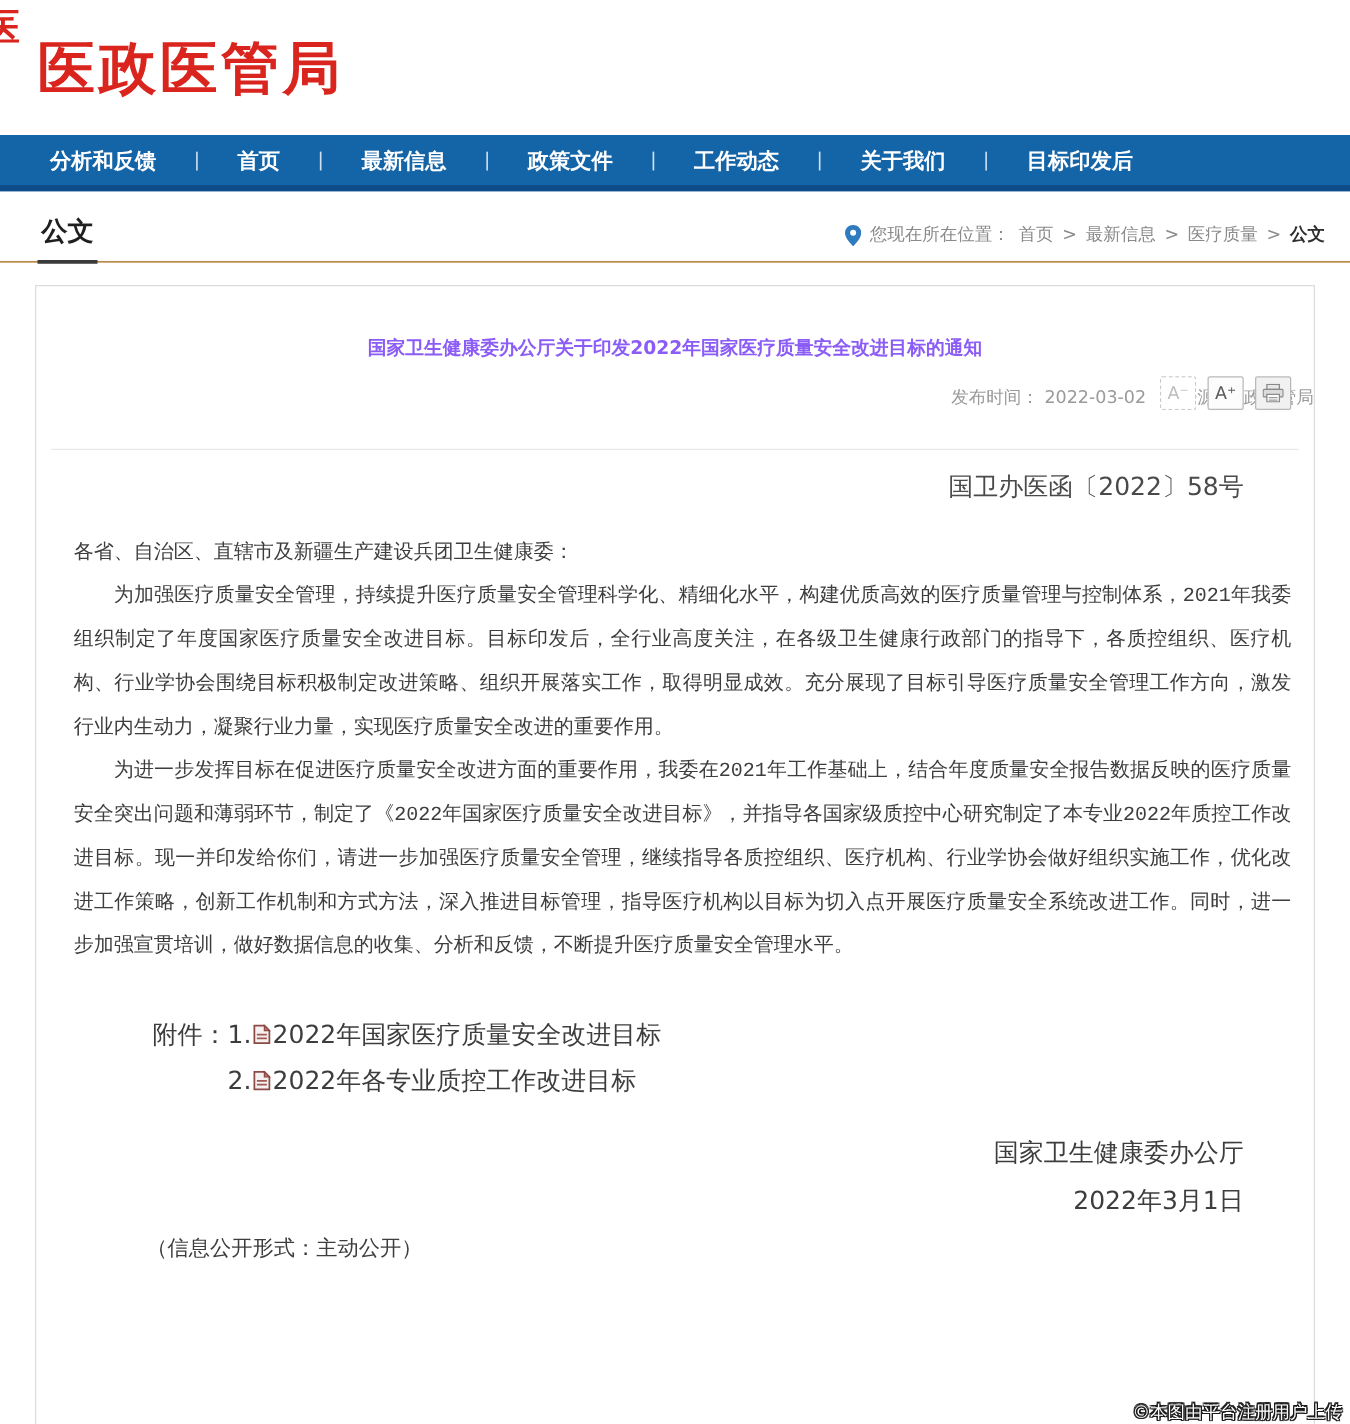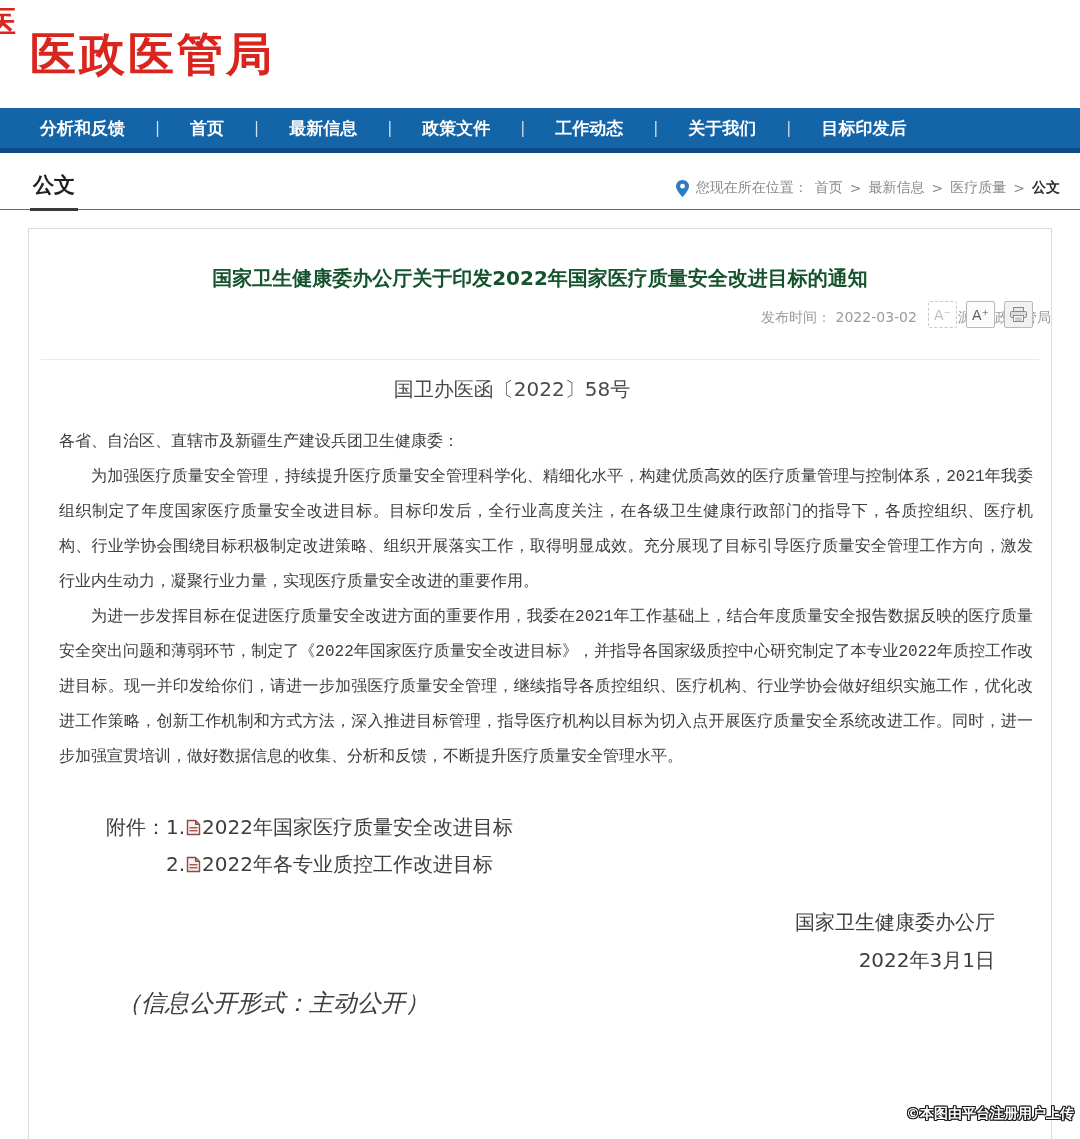--- a/index.html
+++ b/index.html
@@ -20,45 +20,45 @@
   
   .breadcrumb-row { margin-top: 13px; height: 44px; border-bottom: 1px solid #a16207; display: flex; justify-content: space-between; align-items: flex-end; padding: 0 20px 0 30px; }
   .section-title { font-size: 21px; font-weight: bold; color: #1f1f1f; border-bottom: 3px solid #3a3a3a; padding: 0 3px 9px; margin-bottom: -2px; }
   .crumbs { display: flex; align-items: center; gap: 7px; font-size: 14px; color: #8a8a8a; padding-bottom: 12px; }
   .crumb-link { color: #8a8a8a; text-decoration: none; cursor: pointer; }
   .crumb-current { color: #2e2e2e; font-weight: bold; }
   .pin-icon { width: 13px; height: 17px; display: inline-block; }
 
   
   .doc-box { position: relative; margin: 18px 28px 0; border: 1px solid #dcdcdc; border-bottom: none; height: 914px; background: #fff; }
-  .doc-title { margin: 33px 70px 0; text-align: center; color: #14532d; font-size: 20px; font-weight: bold; line-height: 32px; }
+  .doc-title { margin: 33px 70px 0; text-align: center; color: #8b5cf6; font-size: 15px; font-weight: bold; line-height: 32px; }
   .meta-row { position: relative; margin-top: 15px; height: 30px; text-align: right; font-size: 14px; color: #9a9a9a; }
   .meta-row .gap { display: inline-block; width: 18px; }
   .tools { position: absolute; right: 18px; top: -8px; display: flex; gap: 9px; }
   .tool-btn { width: 29px; height: 27px; display: flex; align-items: center; justify-content: center; font-size: 14px; background: #fff; cursor: pointer; border-radius: 2px; }
   .btn-smaller { border: 1px dashed #c9c9c9; color: #bdbdbd; }
   .btn-larger { border: 1px solid #b9b9b9; color: #5a5a5a; background: #fcfcfc; }
   .btn-print { border: 1px solid #b9b9b9; background: #f1f1f1; }
   .divider { margin: 20px 12px 0; border-bottom: 1px solid #e9e9e9; }
-  .doc-number { margin-top: 16px; padding-right: 56px; text-align: center; font-size: 20px; color: #4a4a4a; }
+  .doc-number { margin-top: 16px; padding-right: 56px; text-align: right; font-size: 20px; color: #4a4a4a; }
 
   .doc-body { margin: 22px 18px 0 30px; font-size: 16px; line-height: 35px; color: #3d3d3d; text-align: justify; font-family: Liberation Mono, monospace; }
   .para { text-indent: 2em; }
 
   .attachments { margin: 34px 0 0 77px; display: flex; font-size: 20px; color: #3d3d3d; }
-  .att-label { line-height: 37px; white-space: nowrap; }
+  .att-label { line-height: 37px; white-space: nowrap; margin-left: 16px; }
   .att-row { display: flex; align-items: center; line-height: 37px; }
   .att-no { white-space: nowrap; }
   .att-icon { width: 15px; height: 17px; margin: 0 1px; flex: none; }
   .att-link { color: #3d3d3d; text-decoration: none; cursor: pointer; }
 
   .signature { margin-top: 20px; padding-right: 56px; text-align: right; font-size: 20px; color: #3d3d3d; line-height: 38px; }
-  .disclosure { margin: 8px 0 0 88px; font-size: 24px; color: #3d3d3d; font-style: italic; }
+  .disclosure { margin: 8px 0 0 88px; font-size: 17px; color: #3d3d3d; }
 
-  .watermark { position: absolute; right: 6px; bottom: 16px; font-size: 14px; font-weight: bold; color: #ffffff;
+  .watermark { position: absolute; right: 6px; bottom: 0; font-size: 14px; font-weight: normal; color: #ffffff;
     text-shadow: -1px -1px 0 #1a1a1a, 1px -1px 0 #1a1a1a, -1px 1px 0 #1a1a1a, 1px 1px 0 #1a1a1a, 0 1px 0 #1a1a1a, 0 -1px 0 #1a1a1a, 1px 0 0 #1a1a1a, -1px 0 0 #1a1a1a; }
 </style>
 </head>
 <body>
 
 <div class="page">
 
   <div class="site-header">
     <span class="corner-glyph">医</span>
     <div class="logo">医政医管局</div>

